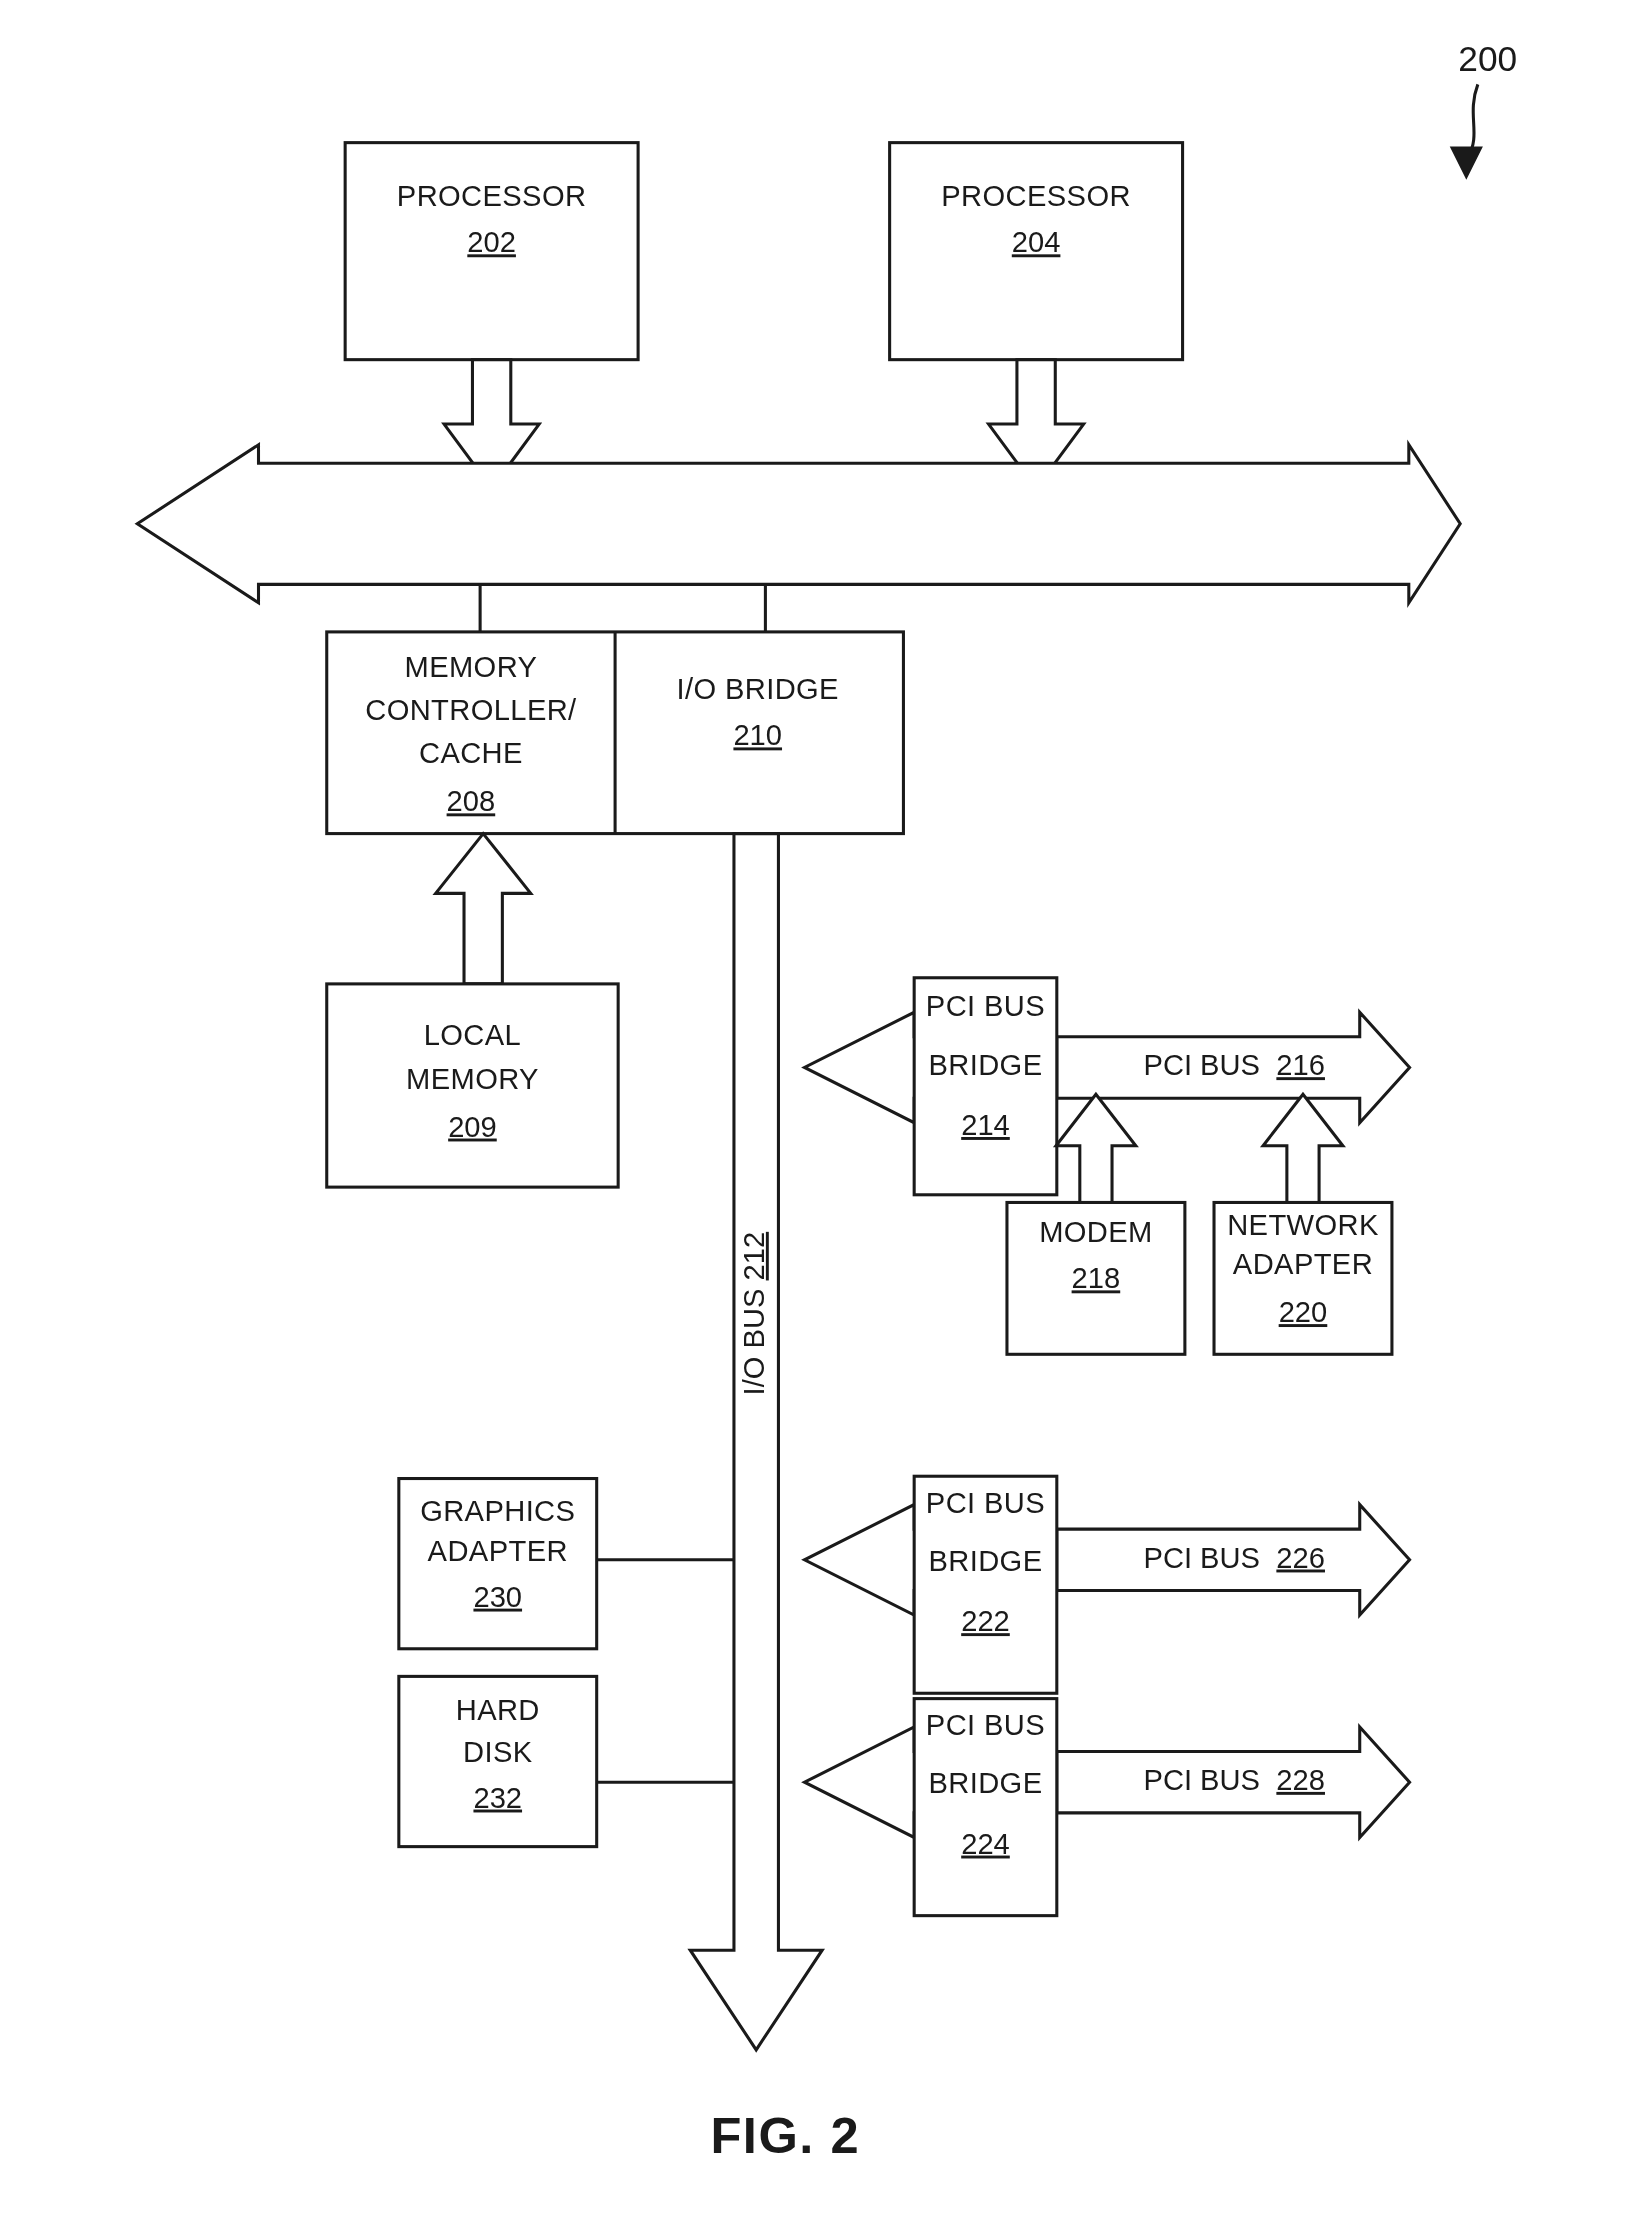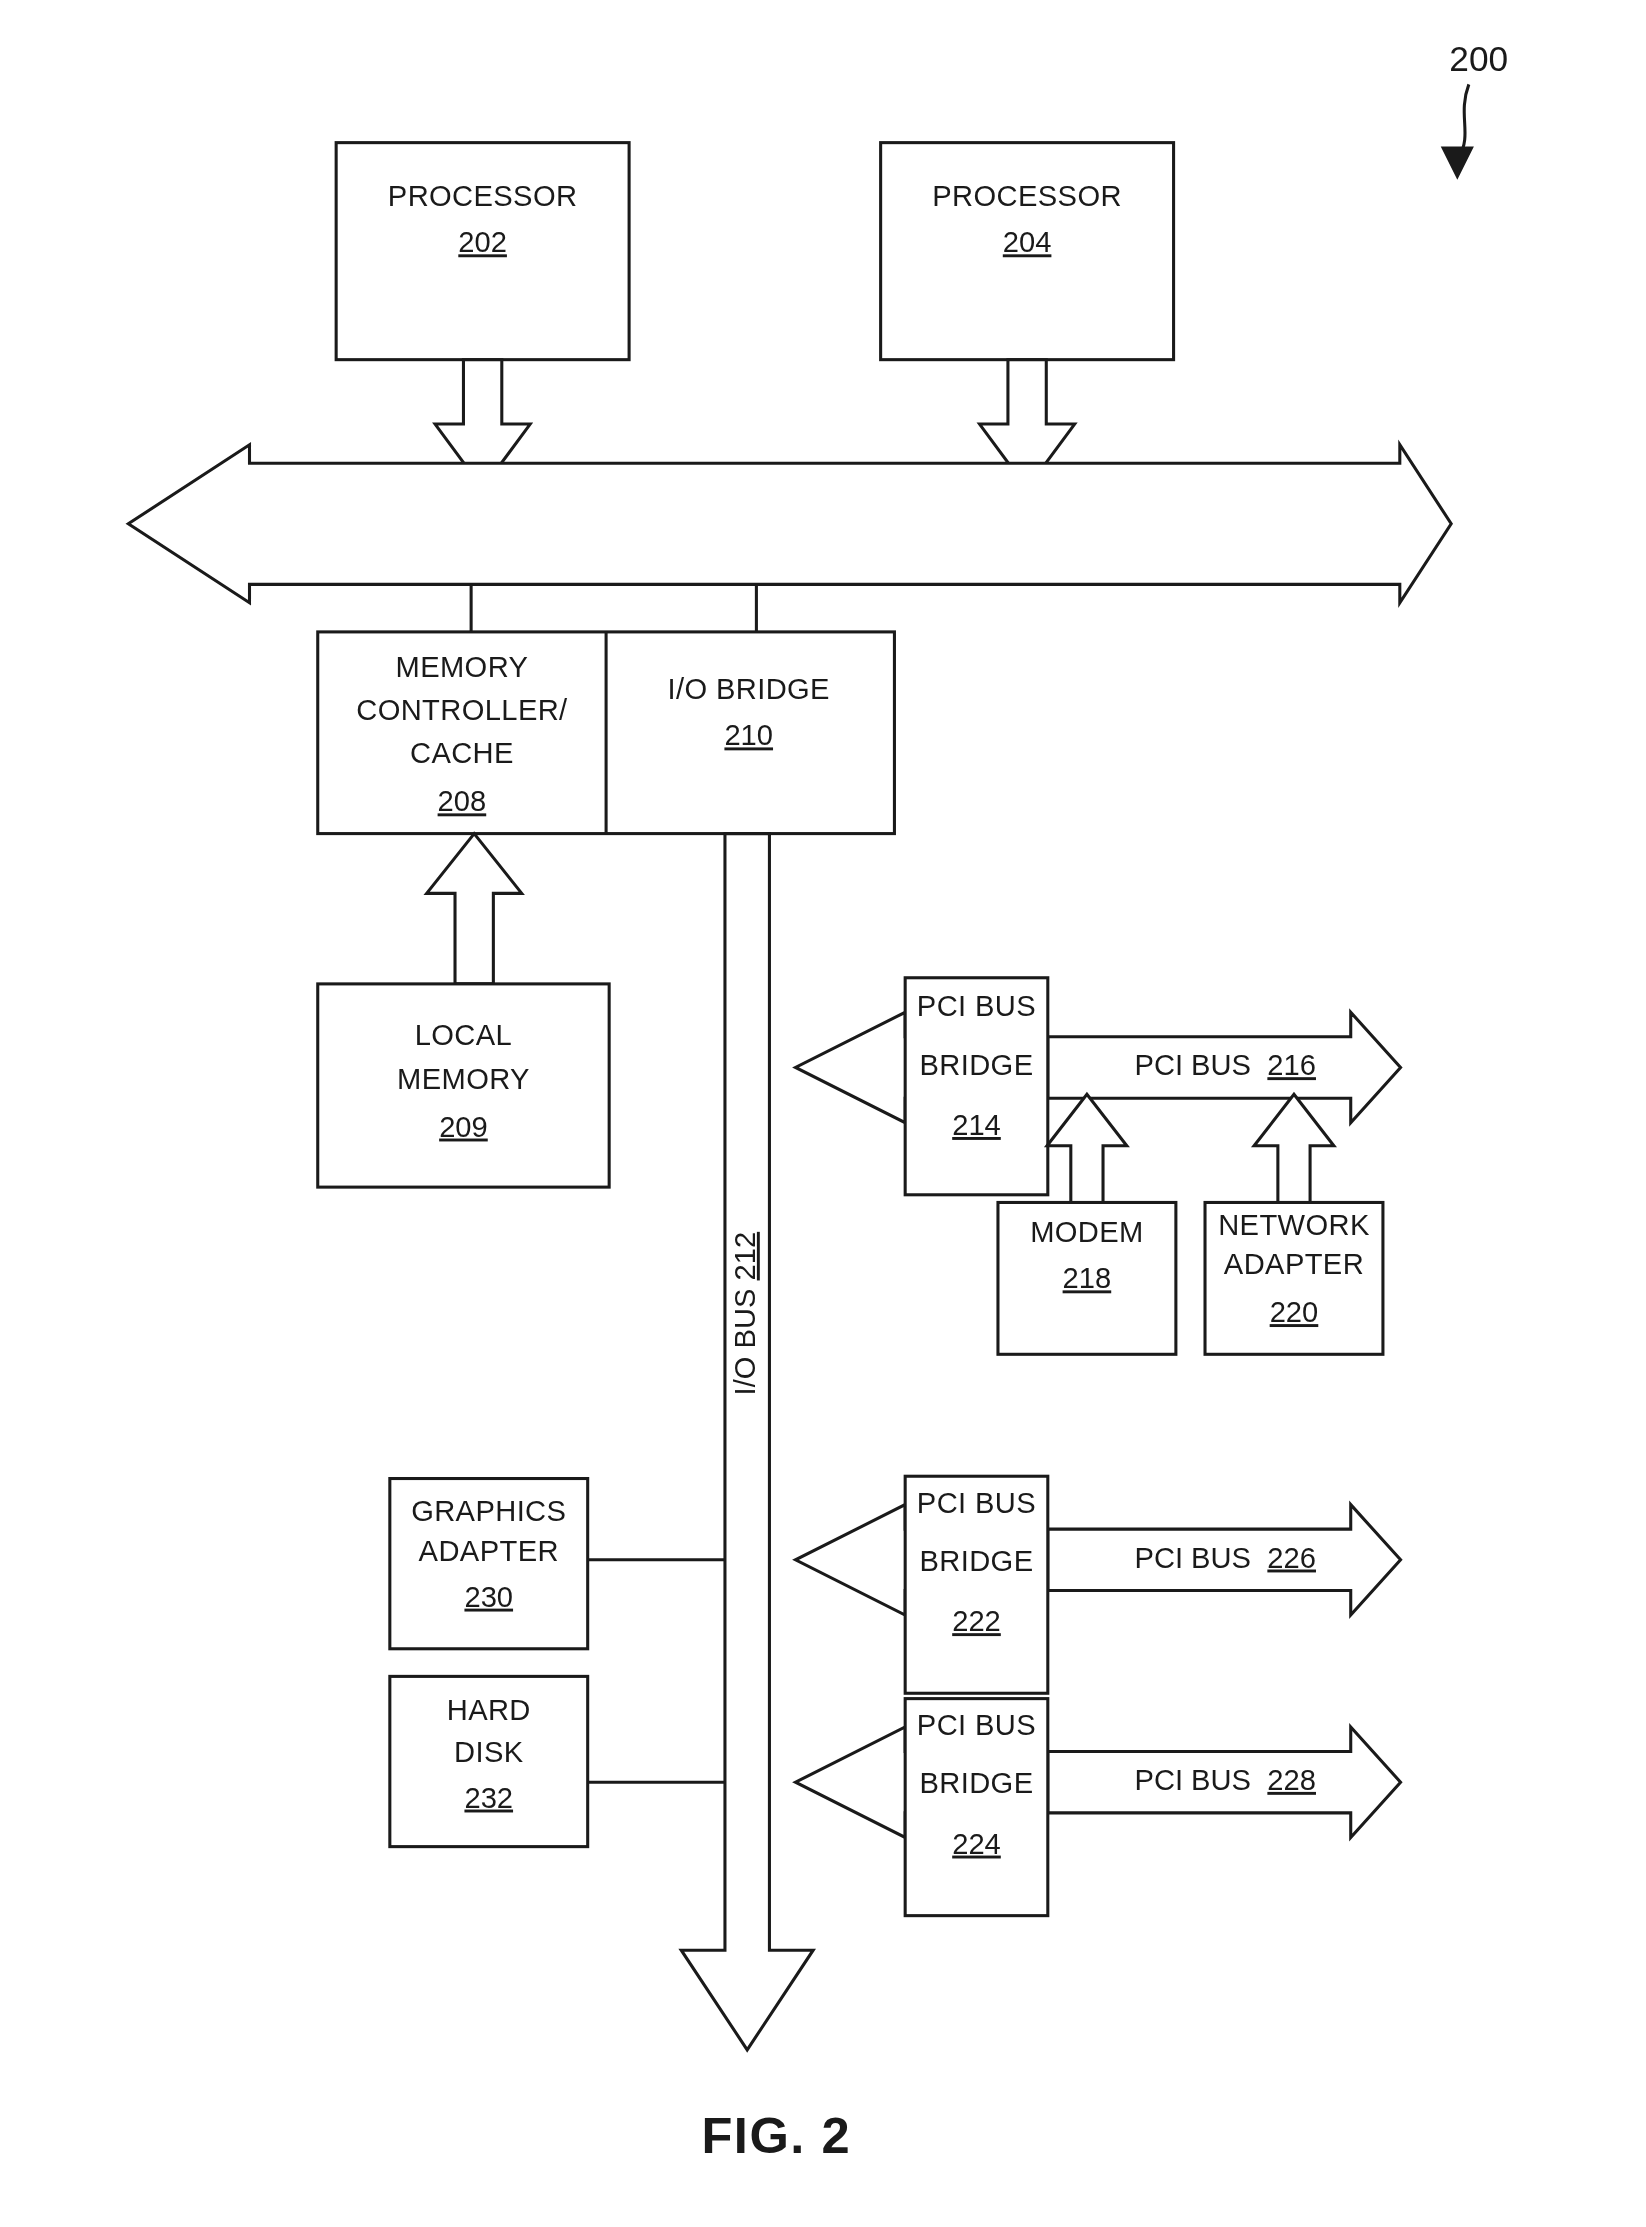--- a/index.html
+++ b/index.html
@@ -11,20 +11,21 @@
     width: 1647px;
     height: 2227px;
     font-family: "Liberation Sans", sans-serif;
     overflow: hidden;
   }
   #figure-root {
     position: relative;
     width: 1637px;
     height: 2227px;
     background: #ffffff;
+    padding-left: 9px;
   }
   svg#diagram {
     display: block;
     width: 1647px;
     height: 2227px;
   }
   .box-shape {
     fill: #ffffff;
     stroke: #1a1a1a;
     stroke-width: 4;

